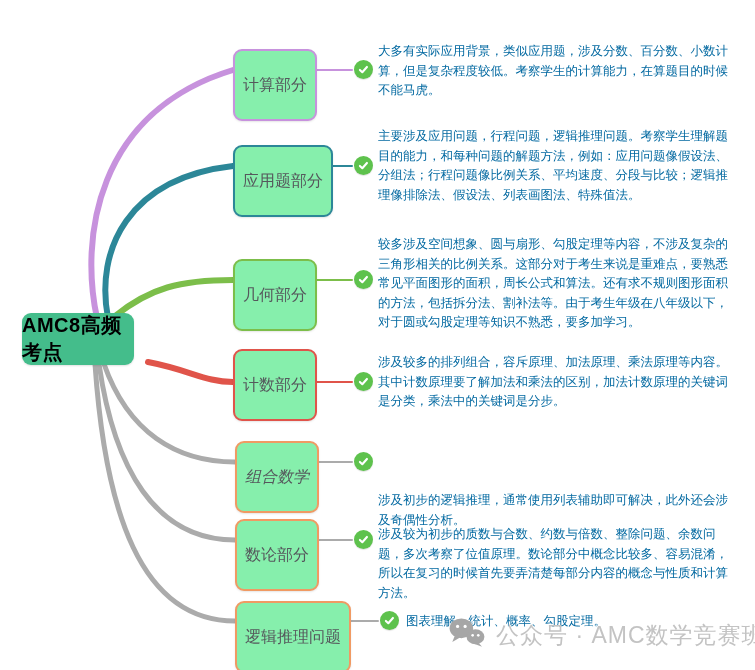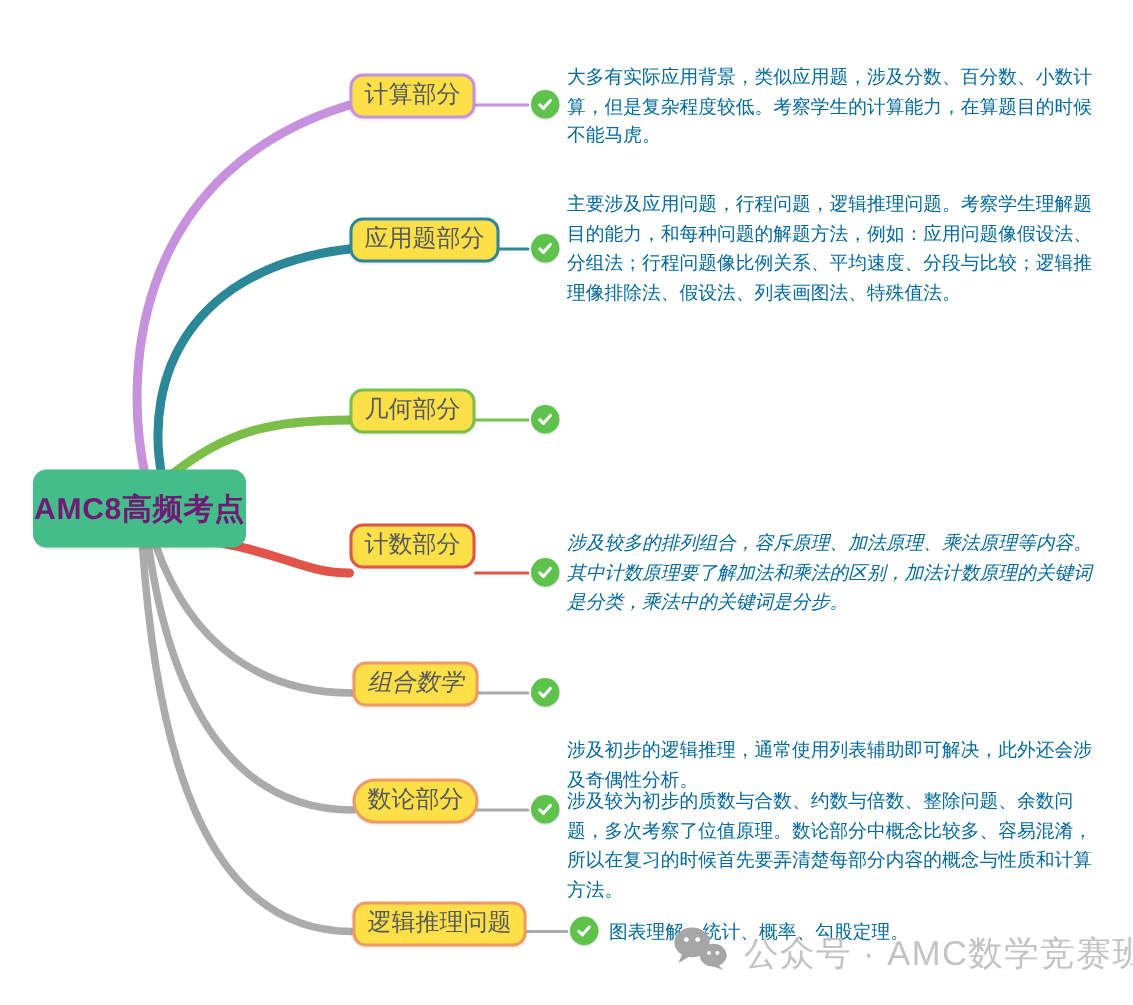--- a/index.html
+++ b/index.html
@@ -4,30 +4,30 @@
 <style>
   html,body{margin:0;padding:0;background:#ffffff;}
   .canvas{
     position:relative;width:755px;height:670px;background:#ffffff;overflow:hidden;
     font-family:"Liberation Sans","DejaVu Sans",sans-serif;
   }
   .links{position:absolute;left:0;top:0;z-index:0;}
   .links path{fill:none;stroke-linecap:round;}
 
   .root-node{
-    position:absolute;left:22px;top:313px;width:142px;height:52px;z-index:2;
+    position:absolute;left:22px;top:313px;width:112px;height:52px;z-index:2;
     background:#44bd8b;border-radius:9px;
     display:flex;align-items:center;justify-content:center;
-    color:#701a75;font-size:20px;font-weight:bold;letter-spacing:0.5px;
+    color:#000000;font-size:20px;font-weight:bold;letter-spacing:0.5px;
     box-shadow:0 1px 2px rgba(0,0,0,0.12);
   }
   .topic{
     position:absolute;z-index:2;
-    background:#fde047;border:2px solid #f09a63;border-radius:9px;
-    padding:5px 8px;white-space:nowrap;
+    background:#86efac;border:2px solid #f09a63;border-radius:9px;
+    padding:26px 8px;white-space:nowrap;
     font-size:16px;color:#55585c;line-height:16px;
     box-shadow:0 1px 2px rgba(0,0,0,0.10);
   }
   .check{
     position:absolute;z-index:2;width:19px;height:19px;border-radius:50%;
     background:#5ec24d;display:flex;align-items:center;justify-content:center;
     box-shadow:0 1px 1px rgba(0,0,0,0.12);
   }
   .check svg{display:block;}
   .note{
@@ -69,21 +69,21 @@
     <path d="M 351 621 H 378" stroke-width="2" stroke="#ababab"></path>
   </svg>
 
   <div class="root-node">AMC8高频考点</div>
 
   <div class="topic" style="left: 233px; top: 49px; border-color: rgb(199, 146, 221);">计算部分</div>
   <div class="topic" style="left: 233px; top: 145px; border-color: rgb(44, 135, 152);">应用题部分</div>
   <div class="topic" style="left: 233px; top: 259px; border-color: rgb(124, 190, 74);">几何部分</div>
   <div class="topic" style="left: 233px; top: 349px; border-color: rgb(224, 84, 74);">计数部分</div>
   <div class="topic" style="left: 235px; top: 441px; border-color: rgb(240, 154, 99); font-style: italic;">组合数学</div>
-  <div class="topic" style="left: 235px; top: 519px; border-color: rgb(240, 154, 99); border-radius: 20px;">数论部分</div>
+  <div class="topic" style="left: 235px; top: 519px; border-color: rgb(240, 154, 99);">数论部分</div>
   <div class="topic" style="left: 235px; top: 601px; border-color: rgb(240, 154, 99);">逻辑推理问题</div>
 
   <span class="check" style="left:354px;top:60px;">
     <svg width="15" height="15" viewBox="0 0 20 20">
         <path d="M5.2 10.6 L8.4 13.6 L14.6 6.6" stroke="#ffffff" stroke-width="2.8" fill="none" stroke-linecap="round" stroke-linejoin="round"></path>
       </svg>
   </span>
   <span class="check" style="left:354px;top:156px;">
     <svg width="15" height="15" viewBox="0 0 20 20">
         <path d="M5.2 10.6 L8.4 13.6 L14.6 6.6" stroke="#ffffff" stroke-width="2.8" fill="none" stroke-linecap="round" stroke-linejoin="round"></path>
@@ -110,21 +110,22 @@
       </svg>
   </span>
   <span class="check" style="left:380px;top:611px;">
     <svg width="15" height="15" viewBox="0 0 20 20">
         <path d="M5.2 10.6 L8.4 13.6 L14.6 6.6" stroke="#ffffff" stroke-width="2.8" fill="none" stroke-linecap="round" stroke-linejoin="round"></path>
       </svg>
   </span>
 
   <div class="note" style="left:378px;top:42px;">大多有实际应用背景，类似应用题，涉及分数、百分数、小数计算，但是复杂程度较低。考察学生的计算能力，在算题目的时候不能马虎。</div>
   <div class="note" style="left:378px;top:127px;">主要涉及应用问题，行程问题，逻辑推理问题。考察学生理解题目的能力，和每种问题的解题方法，例如：应用问题像假设法、分组法；行程问题像比例关系、平均速度、分段与比较；逻辑推理像排除法、假设法、列表画图法、特殊值法。</div>
-  <div class="note" style="left:378px;top:353px;font-style:italic;">涉及较多的排列组合，容斥原理、加法原理、乘法原理等内容。其中计数原理要了解加法和乘法的区别，加法计数原理的关键词是分类，乘法中的关键词是分步。</div>
+  <div class="note" style="left:378px;top:235px;">较多涉及空间想象、圆与扇形、勾股定理等内容，不涉及复杂的三角形相关的比例关系。这部分对于考生来说是重难点，要熟悉常见平面图形的面积，周长公式和算法。还有求不规则图形面积的方法，包括拆分法、割补法等。由于考生年级在八年级以下，对于圆或勾股定理等知识不熟悉，要多加学习。</div>
+  <div class="note" style="left:378px;top:353px;">涉及较多的排列组合，容斥原理、加法原理、乘法原理等内容。其中计数原理要了解加法和乘法的区别，加法计数原理的关键词是分类，乘法中的关键词是分步。</div>
   <div class="note" style="left:378px;top:443px;margin-top:48px;">涉及初步的逻辑推理，通常使用列表辅助即可解决，此外还会涉及奇偶性分析。</div>
   <div class="note" style="left:378px;top:525px;">涉及较为初步的质数与合数、约数与倍数、整除问题、余数问题，多次考察了位值原理。数论部分中概念比较多、容易混淆，所以在复习的时候首先要弄清楚每部分内容的概念与性质和计算方法。</div>
   <div class="note note-inline" style="left:406px;top:612px;">图表理解、统计、概率、勾股定理。</div>
 
   <div class="footer">
     <span class="wx">
       <svg width="38" height="32" viewBox="0 0 40 34">
         <g fill="#a6a6a6">
           <ellipse cx="14" cy="12" rx="12.5" ry="10.5"></ellipse>
           <path d="M7 20 L4.4 26.5 L13 21.5 Z"></path>

